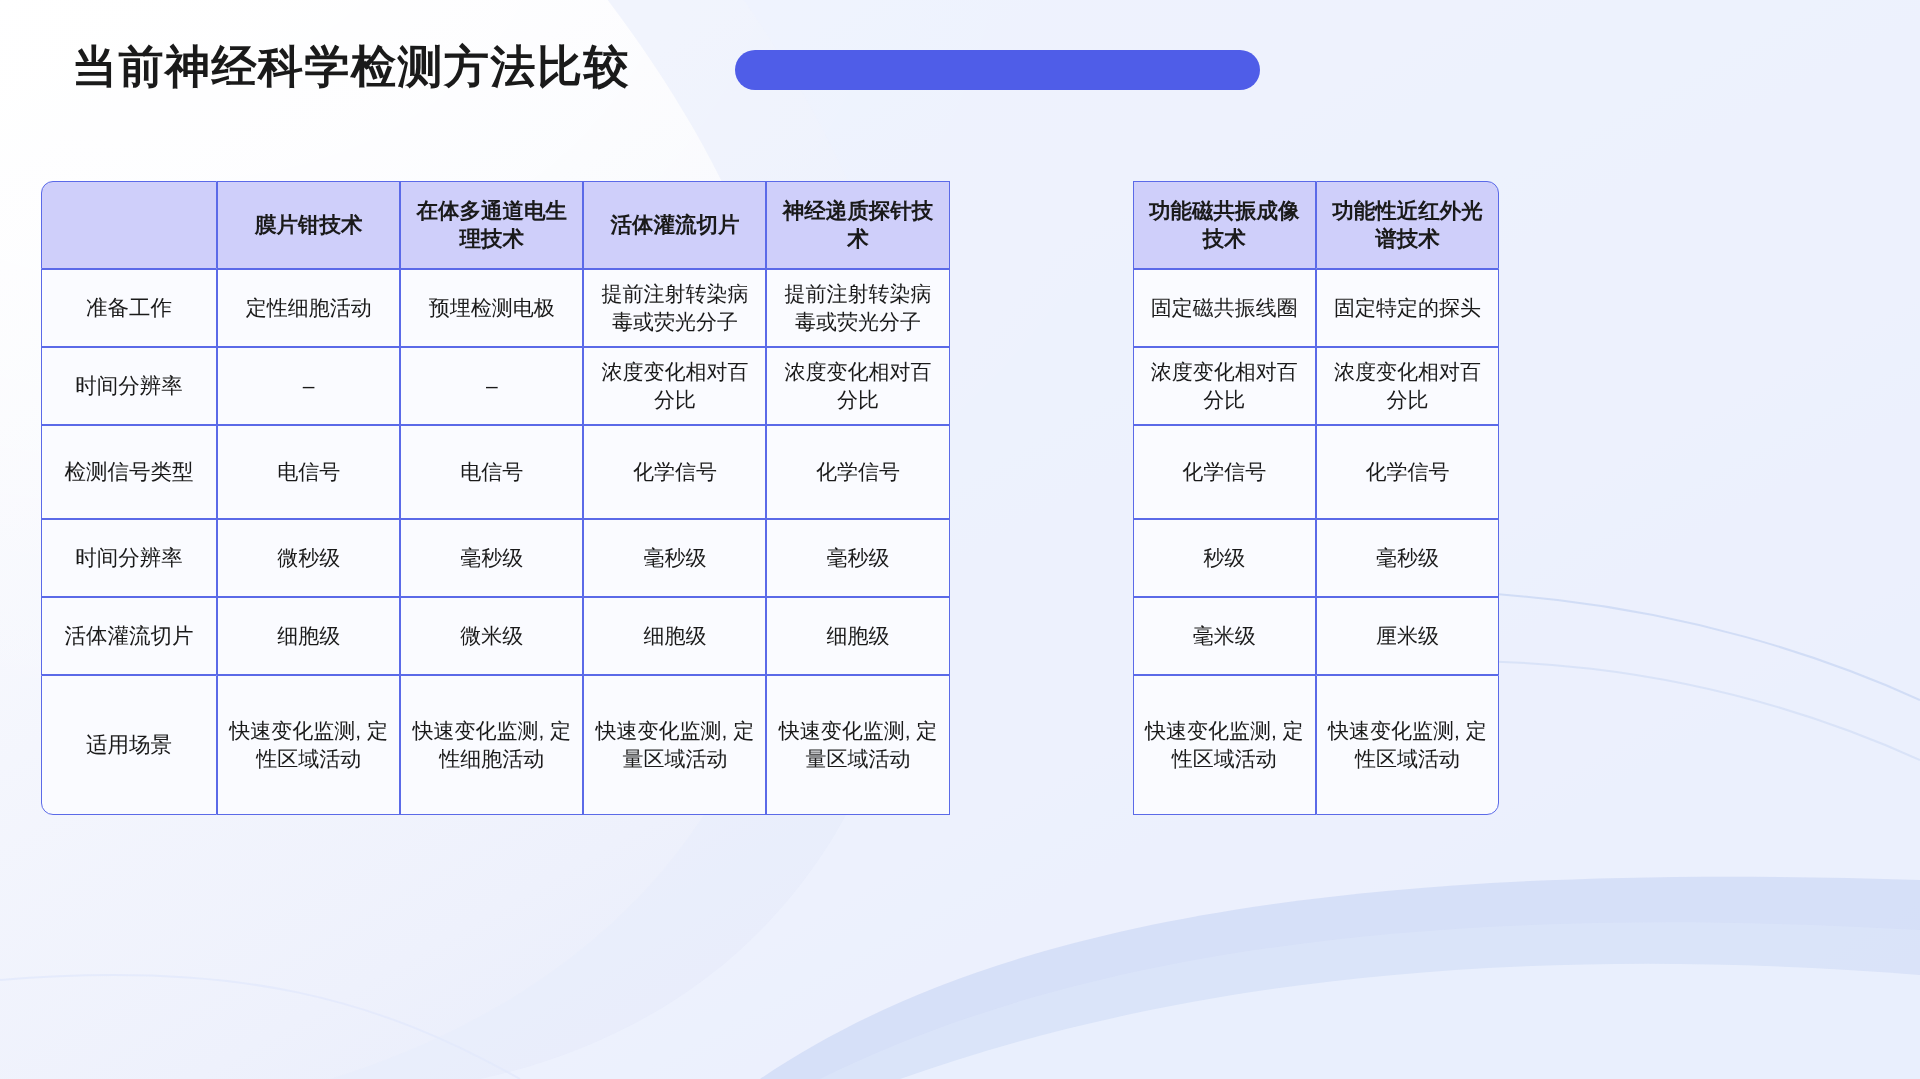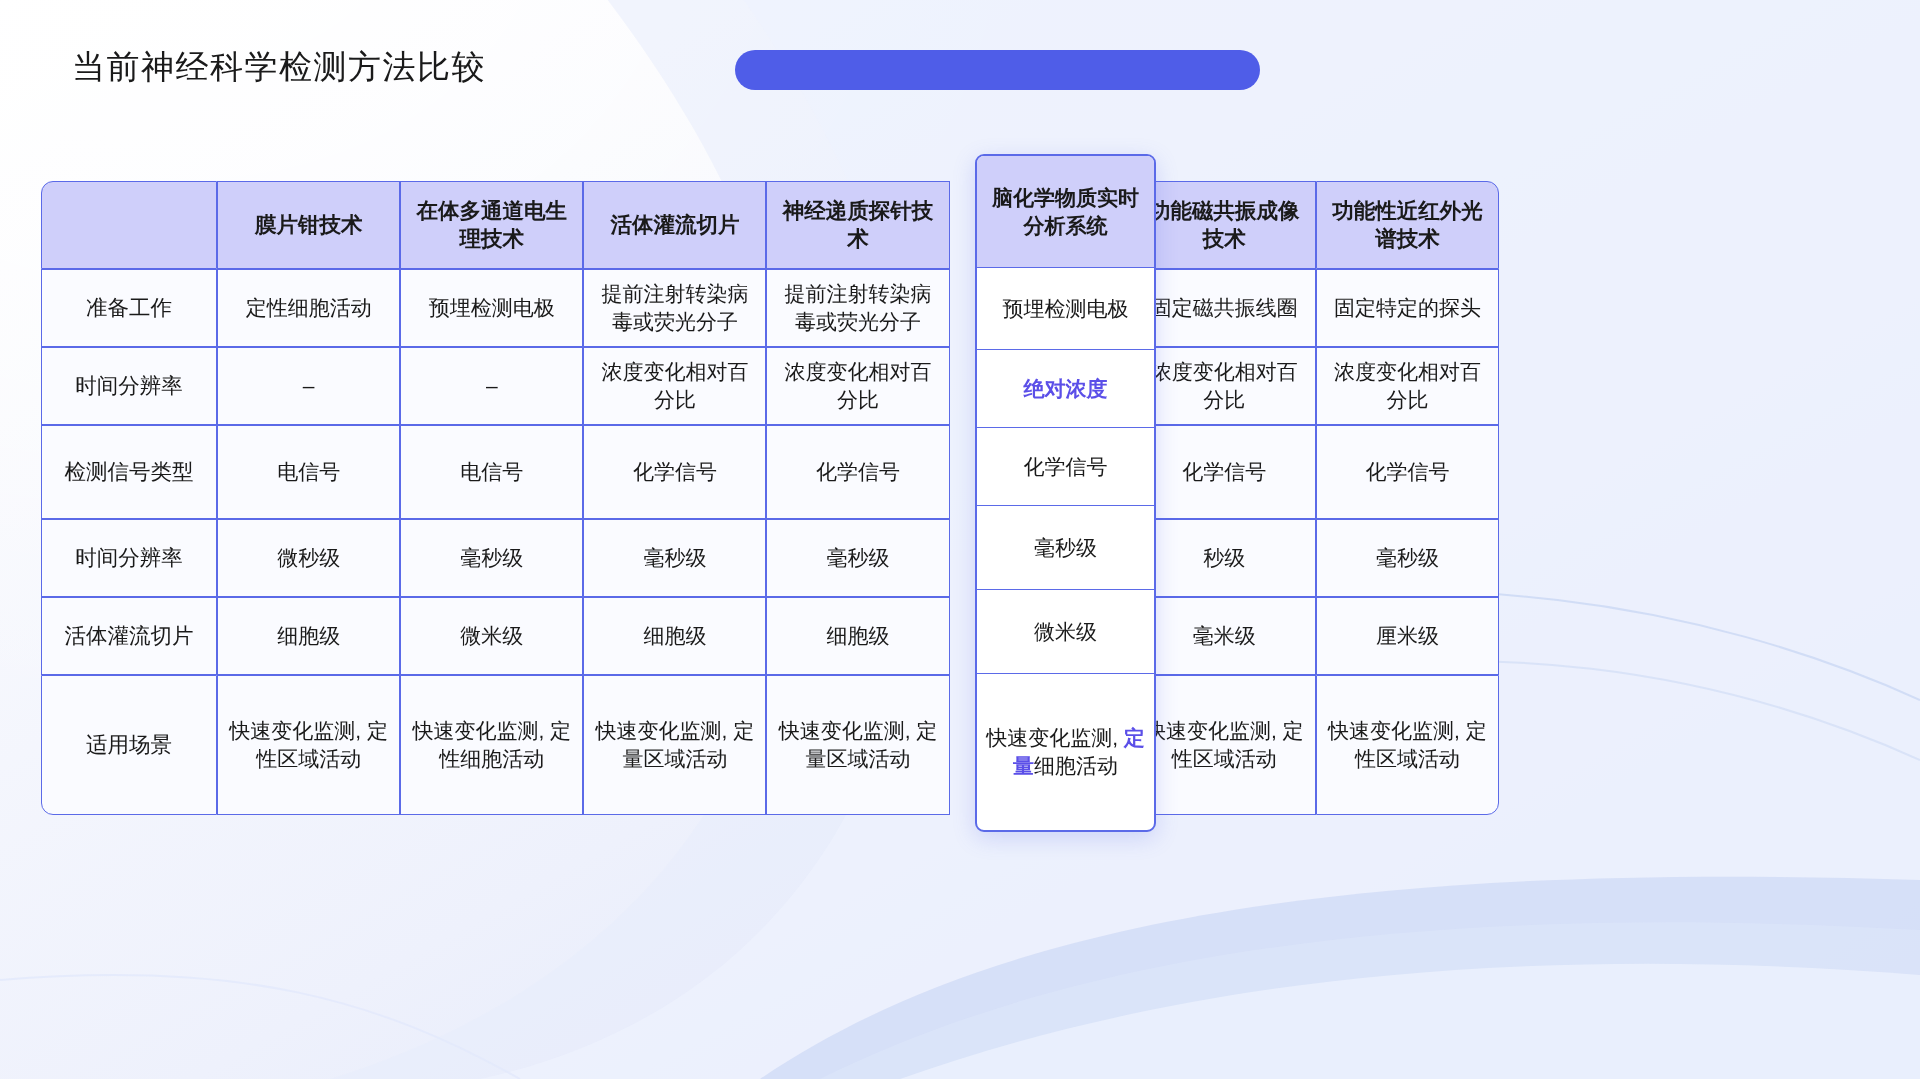--- a/index.html
+++ b/index.html
@@ -14,21 +14,21 @@
   #bg { position:absolute; inset:0; z-index:0; overflow:hidden;
         background: linear-gradient(120deg,#ffffff 0%, #f3f5fd 35%, #e9edfb 62%, #dfe6fa 100%); }
   #bg svg { position:absolute; inset:0; width:100%; height:100%; }
 
   
   #page { position:absolute; inset:0; z-index:2; }
 
   
   #title-row { position:absolute; left:72px; top:36px; height:62px;
                display:flex; align-items:center; }
-  #page-title { font-size:33px; font-weight:400; color:#1a1a1a;
+  #page-title { font-size:45px; font-weight:700; color:#1a1a1a;
                 letter-spacing:1.5px; white-space:nowrap;
                 font-family:"Liberation Sans","DejaVu Sans",sans-serif; }
   #title-bar { position:absolute; left:735px; top:50px; width:525px; height:40px;
                border-radius:20px; background:#4F5DE8; }
 
   
   #cmp-table { position:absolute; left:41px; top:181px;
                width:1458px; border-collapse:separate; border-spacing:0;
                table-layout:fixed; }
   #cmp-table td, #cmp-table th {
@@ -209,29 +209,14 @@
         <td>快速变化监测, 定性细胞活动</td>
         <td>快速变化监测, 定量区域活动</td>
         <td>快速变化监测, 定量区域活动</td>
         <td class="hl-col">快速变化监测, 定量细胞活动</td>
         <td>快速变化监测, 定性区域活动</td>
         <td>快速变化监测, 定性区域活动</td>
       </tr>
     </tbody>
   </table>
 
-  <div id="hl-column">
-    <div class="hc" id="hl-head">脑化学物质实时分析系统</div>
-    <div class="hc hc-prep">预埋检测电极</div>
-    <div class="hc hc-quant">
-      <span class="accent">绝对浓度</span>
-    </div>
-    <div class="hc hc-sig">化学信号</div>
-    <div class="hc hc-time">毫秒级</div>
-    <div class="hc hc-space">微米级</div>
-    <div class="hc hc-use">
-      <div>
-        <span>快速变化监</span><span>测, </span><span class="accent">定量</span><span>细胞</span><span>活动</span>
-      </div>
-    </div>
-  </div>
 
 </div>
 
 </body></html>

